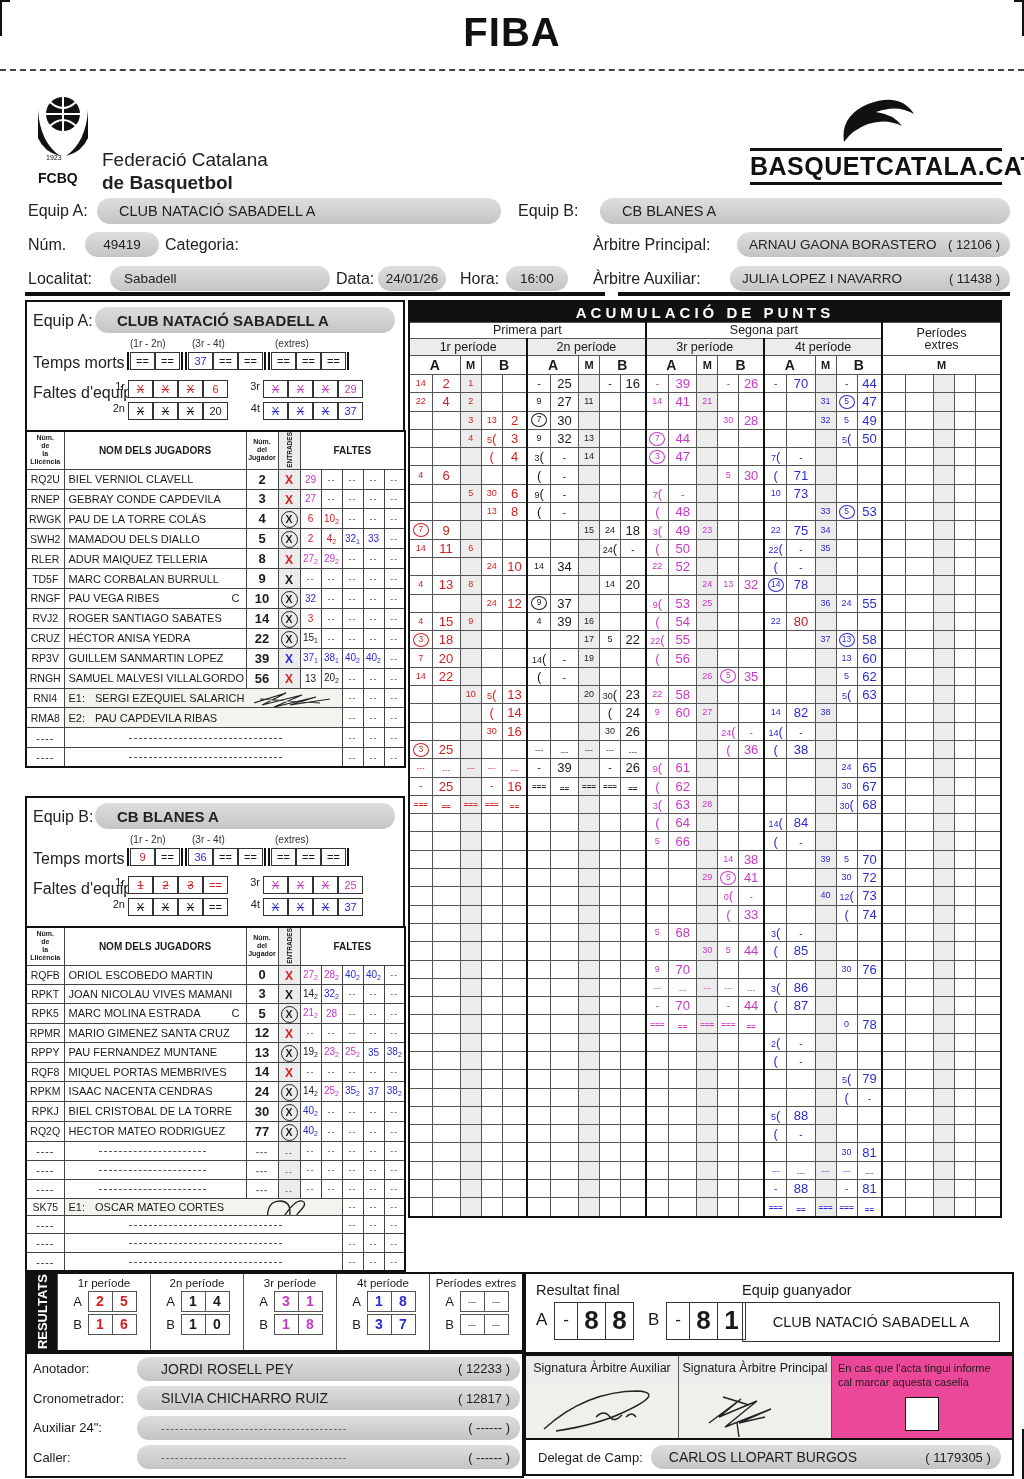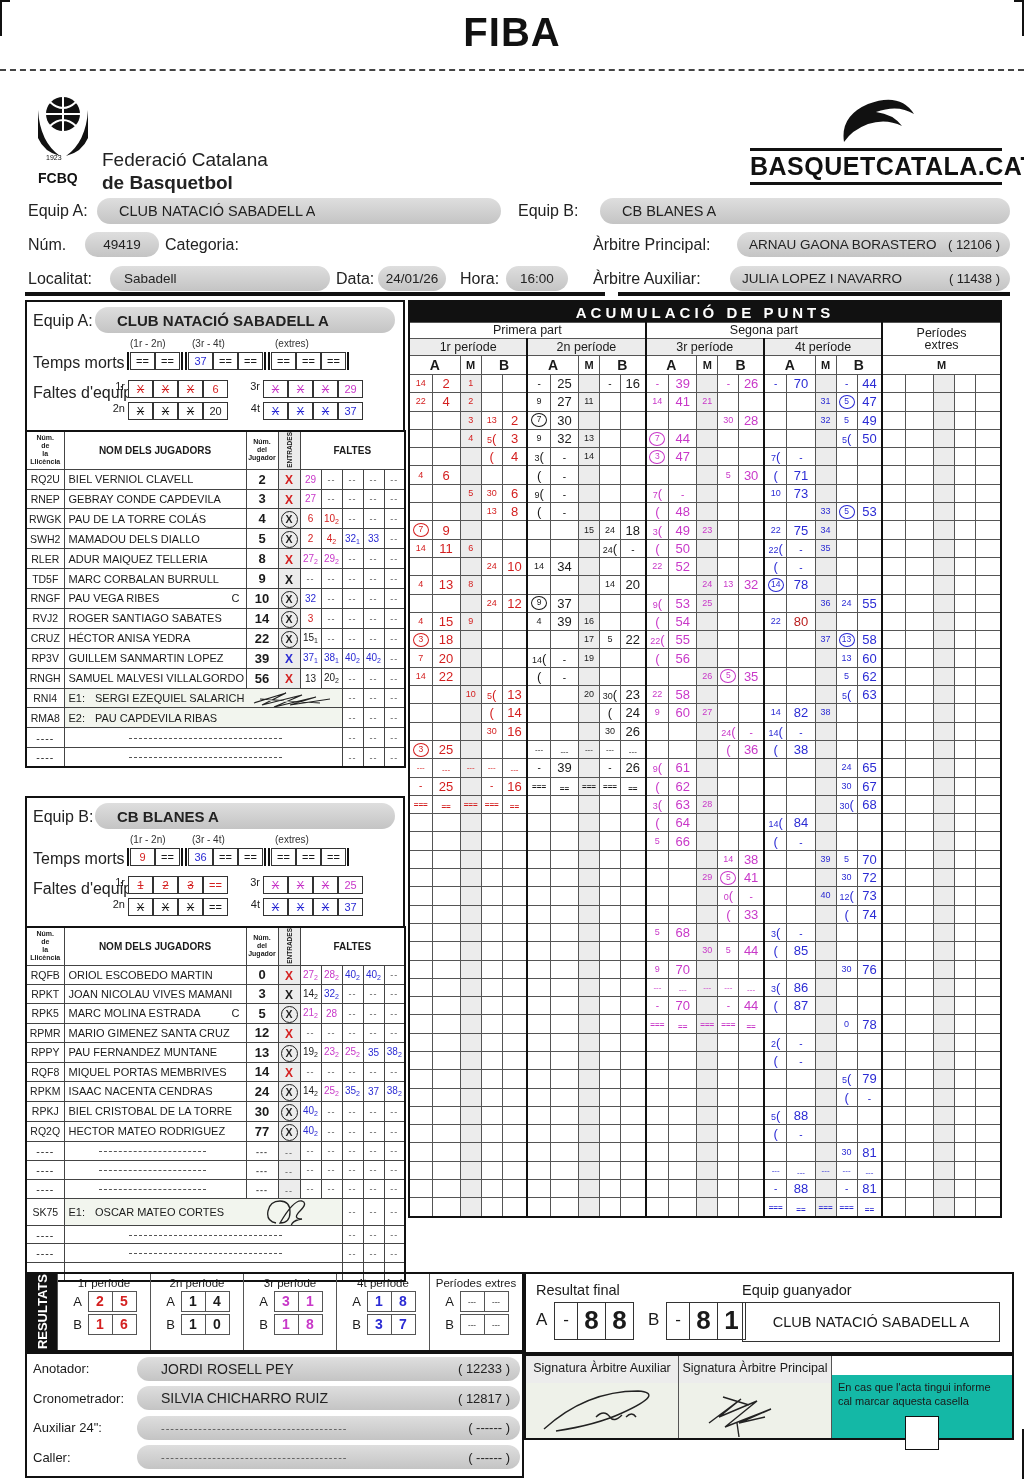--- a/index.html
+++ b/index.html
@@ -82,21 +82,21 @@
   .offrow .pill{width:383px;height:24px;}
   
   #finbox{border:2px solid #111;}
   .fin-h{font-size:14.5px;}
   .dcell{display:inline-block;border:1.5px solid #333;text-align:center;vertical-align:top;background:#fff;}
   .winbox{border:1.5px solid #333;display:flex;align-items:center;justify-content:center;font-size:14.5px;}
   
   #sigbox{border:2px solid #111;display:flex;}
   .sigcell{border-right:1.5px solid #555;position:relative;background:#eef1e9;}
   .sigcell .sh2{font-size:12.5px;text-align:center;padding-top:5px;background:#ececec;height:22px;}
-  .notecell{background:#14b8a6;font-size:11px;padding:5px 6px;line-height:14px;margin-top:19px;}
+  .notecell{background:#ec4899;font-size:11px;padding:5px 6px;line-height:14px;}
   .chk{width:32px;height:32px;border:1.5px solid #111;margin:8px auto 0;background:#fff;}
   #delrow{border:2px solid #111;display:flex;align-items:center;}
 </style>
 </head>
 <body>
 
 <div id="page">
 
   <div class="abs crop" style="left:0;top:0;width:2px;height:36px;"></div>
   <div class="abs crop" style="left:0;top:0;width:10px;height:2px;"></div>
@@ -537,21 +537,21 @@
             <div class="dashln" style="margin:0 40px 0 30px;"></div>
           </td>
           <td class="pnum"><span class="fd">---</span></td>
           <td class="ent"><span class="fd">--</span></td>
           <td class="fl"><span class="fd">--</span></td>
           <td class="fl"><span class="fd">--</span></td>
           <td class="fl"><span class="fd">--</span></td>
           <td class="fl"><span class="fd">--</span></td>
           <td class="fl"><span class="fd">--</span></td>
         </tr>
-        <tr style="height:27px">
+        <tr style="height:17px">
           <td class="lic">SK75</td>
           <td class="pname sigbed" colspan="5"><span style="margin-right:10px;">E1:</span>OSCAR MATEO CORTES<svg width="80" height="40" viewBox="0 0 80 40" style="position:absolute;right:6px;top:-6px;">
               <path d="M20,30 q-10,-2 -8,-12 q2,-10 12,-10 q10,0 10,11 q0,11 -10,11 q14,-24 22,-22 q6,2 -2,10 q-8,8 2,8 q-14,2 -10,12 l14,2" stroke="#222" stroke-width="1.3" fill="none"></path>
             </svg></td>
           <td class="fl"><span class="fd">--</span></td>
           <td class="fl"><span class="fd">--</span></td>
           <td class="fl"><span class="fd">--</span></td>
         </tr>
         <tr style="height:18.6px">
           <td class="lic fd">----</td>
@@ -2017,13 +2017,20 @@
       <div class="sh2">Signatura Àrbitre Principal</div>
       <svg width="152" height="56" viewBox="0 0 152 56">
         <path d="M30,40 L62,16 L40,34 L78,18 L46,44 L92,26 L60,40 L86,34 M44,14 L70,22 M58,40 L60,54" stroke="#222" stroke-width="1.4" fill="none"></path>
       </svg>
     </div>
     <div class="notecell" style="flex:1;border-right:none;">
       <div>En cas que l'acta tingui informe cal marcar aquesta casella</div>
       <div class="chk"></div>
     </div>
   </div>
+  <div class="abs" id="delrow" style="left:524px;top:1438px;width:486px;height:34px;">
+    <span style="font-size:13px;margin-left:12px;">Delegat de Camp:</span>
+    <div class="pill" style="width:350px;height:24px;margin-left:8px;">
+      <span class="nm" style="margin-left:18px;font-size:14px;">CARLOS LLOPART BURGOS</span>
+      <span class="id">( 1179305 )</span>
+    </div>
+  </div>
 </div>
 
 </body></html>

